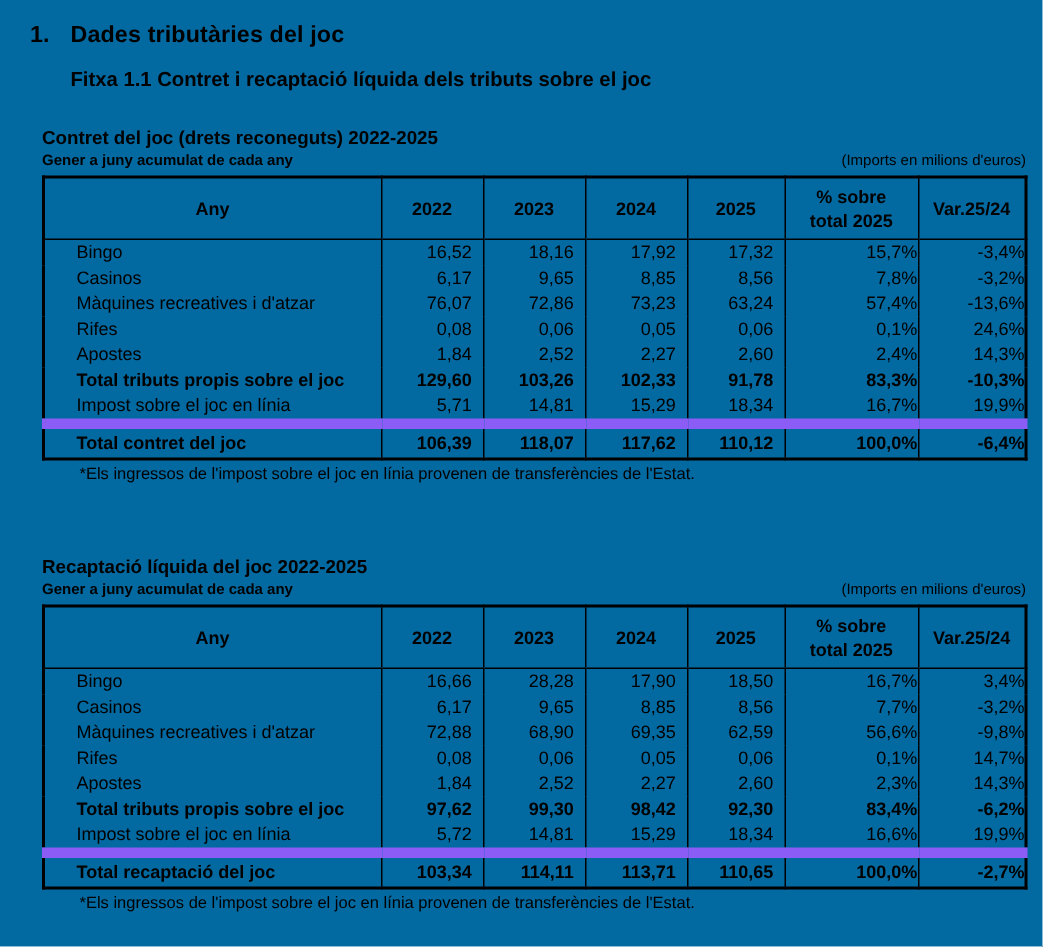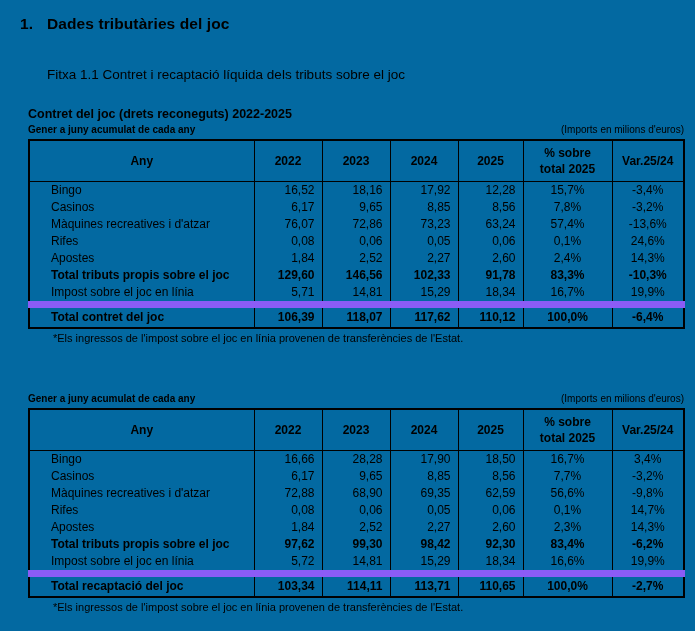--- a/index.html
+++ b/index.html
@@ -5,21 +5,21 @@
   html, body { margin:0; padding:0; background:#ffffff; }
   .page {
     width:695px; height:631px; background:#0369a1; color:#000;
     font-family:"Liberation Sans", sans-serif; overflow:hidden; position:relative;
   }
   .doc-title {
     margin:15px 0 0 20px; font-size:15.5px; font-weight:bold; letter-spacing:0.1px;
   }
   .doc-title .t-num { display:inline-block; min-width:27px; }
   .doc-subtitle {
-    margin:34px 0 0 47px; font-size:13.5px; font-weight:normal;
+    margin:12px 0 0 47px; font-size:13.5px; font-weight:bold;
   }
   .tbl-section { margin-left:28px; width:656px; }
   .sec1 { margin-top:25px; }
   .sec2 { margin-top:48px; }
   .tbl-heading { font-size:12.5px; font-weight:bold; line-height:15px; }
   .subhead {
     display:flex; justify-content:space-between; align-items:flex-end; margin-top:2px;
   }
   .period { font-size:10px; font-weight:bold; }
   .units  { font-size:10px; font-weight:normal; }
@@ -34,21 +34,21 @@
   col.c-var  { width:72px; }
   th, td { border-left:1.5px solid #000; padding:0; }
   th:first-child, td:first-child { border-left:none; }
   thead th {
     border-bottom:1.5px solid #000; height:40px; vertical-align:middle;
     font-size:12px; font-weight:bold; text-align:center; line-height:16px;
   }
   td { font-size:12px; height:17px; line-height:17px; white-space:nowrap; overflow:hidden; }
   td.lbl { text-align:left;  padding-left:21px; }
   td.num { text-align:right; padding-right:7px; }
-  td.ctr { text-align:center; }
+  td.ctr { text-align:right; }
   tr.bold td { font-weight:bold; }
   tr.grand td { border-top:7px solid #8b5cf6; height:19px; line-height:19px; }
   .footnote { font-size:11px; margin-top:3px; line-height:13px;margin-left:25px; }
 </style>
 </head>
 <body>
 
 <div class="page">
 
   <h1 class="doc-title">
@@ -86,21 +86,21 @@
           </th>
           <th>Var.25/24</th>
         </tr>
       </thead>
       <tbody>
           <tr class="">
             <td class="lbl">Bingo</td>
             <td class="num">16,52</td>
             <td class="num">18,16</td>
             <td class="num">17,92</td>
-            <td class="num">12,28</td>
+            <td class="num">17,32</td>
             <td class="ctr">15,7%</td>
             <td class="ctr">-3,4%</td>
           </tr>
           <tr class="">
             <td class="lbl">Casinos</td>
             <td class="num">6,17</td>
             <td class="num">9,65</td>
             <td class="num">8,85</td>
             <td class="num">8,56</td>
             <td class="ctr">7,8%</td>
@@ -129,21 +129,21 @@
             <td class="num">1,84</td>
             <td class="num">2,52</td>
             <td class="num">2,27</td>
             <td class="num">2,60</td>
             <td class="ctr">2,4%</td>
             <td class="ctr">14,3%</td>
           </tr>
           <tr class="bold">
             <td class="lbl">Total tributs propis sobre el joc</td>
             <td class="num">129,60</td>
-            <td class="num">146,56</td>
+            <td class="num">103,26</td>
             <td class="num">102,33</td>
             <td class="num">91,78</td>
             <td class="ctr">83,3%</td>
             <td class="ctr">-10,3%</td>
           </tr>
           <tr class="">
             <td class="lbl">Impost sobre el joc en línia</td>
             <td class="num">5,71</td>
             <td class="num">14,81</td>
             <td class="num">15,29</td>
@@ -159,20 +159,21 @@
             <td class="num">110,12</td>
             <td class="ctr">100,0%</td>
             <td class="ctr">-6,4%</td>
           </tr>
         </tbody>
     </table>
     <div class="footnote">*Els ingressos de l'impost sobre el joc en línia provenen de transferències de l'Estat.</div>
   </section>
 
   <section class="tbl-section sec2">
+    <div class="tbl-heading">Recaptació líquida del joc 2022-2025</div>
     <div class="subhead">
       <span class="period">Gener a juny acumulat de cada any</span>
       <span class="units">(Imports en milions d'euros)</span>
     </div>
     <table>
       <colgroup>
         <col class="c-any">
           <col class="c-year">
           <col class="c-year">
           <col class="c-year">

